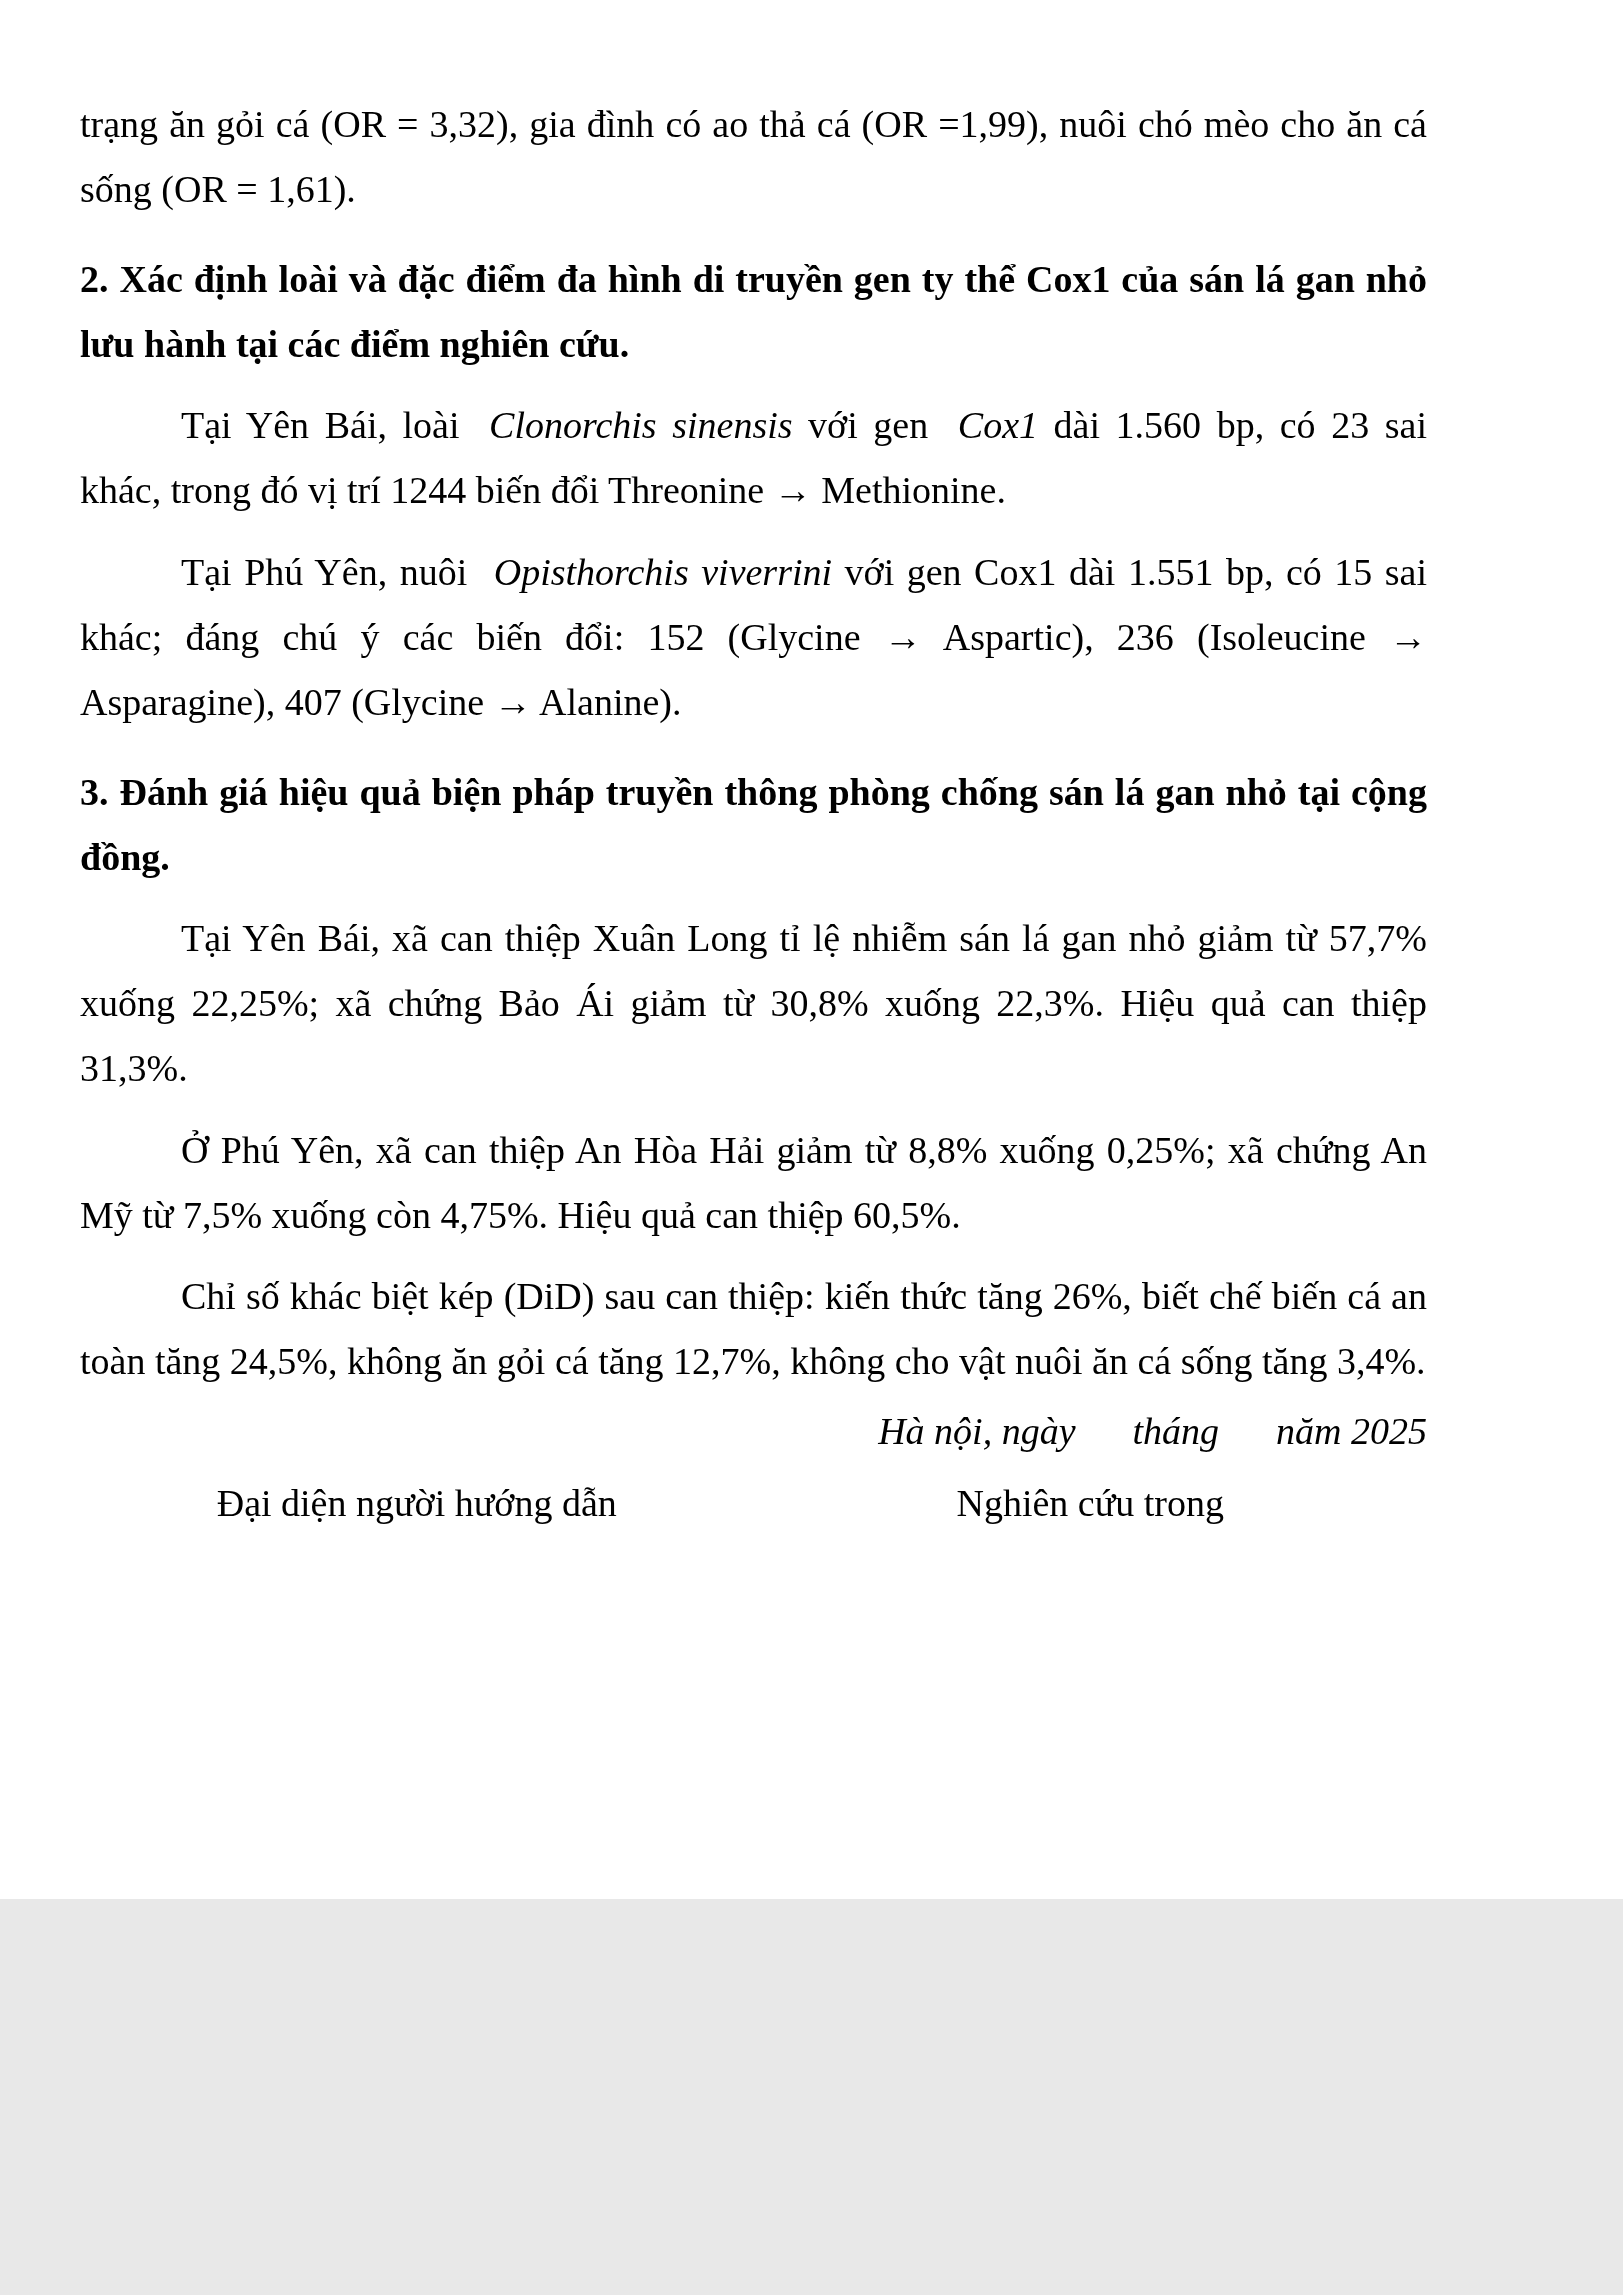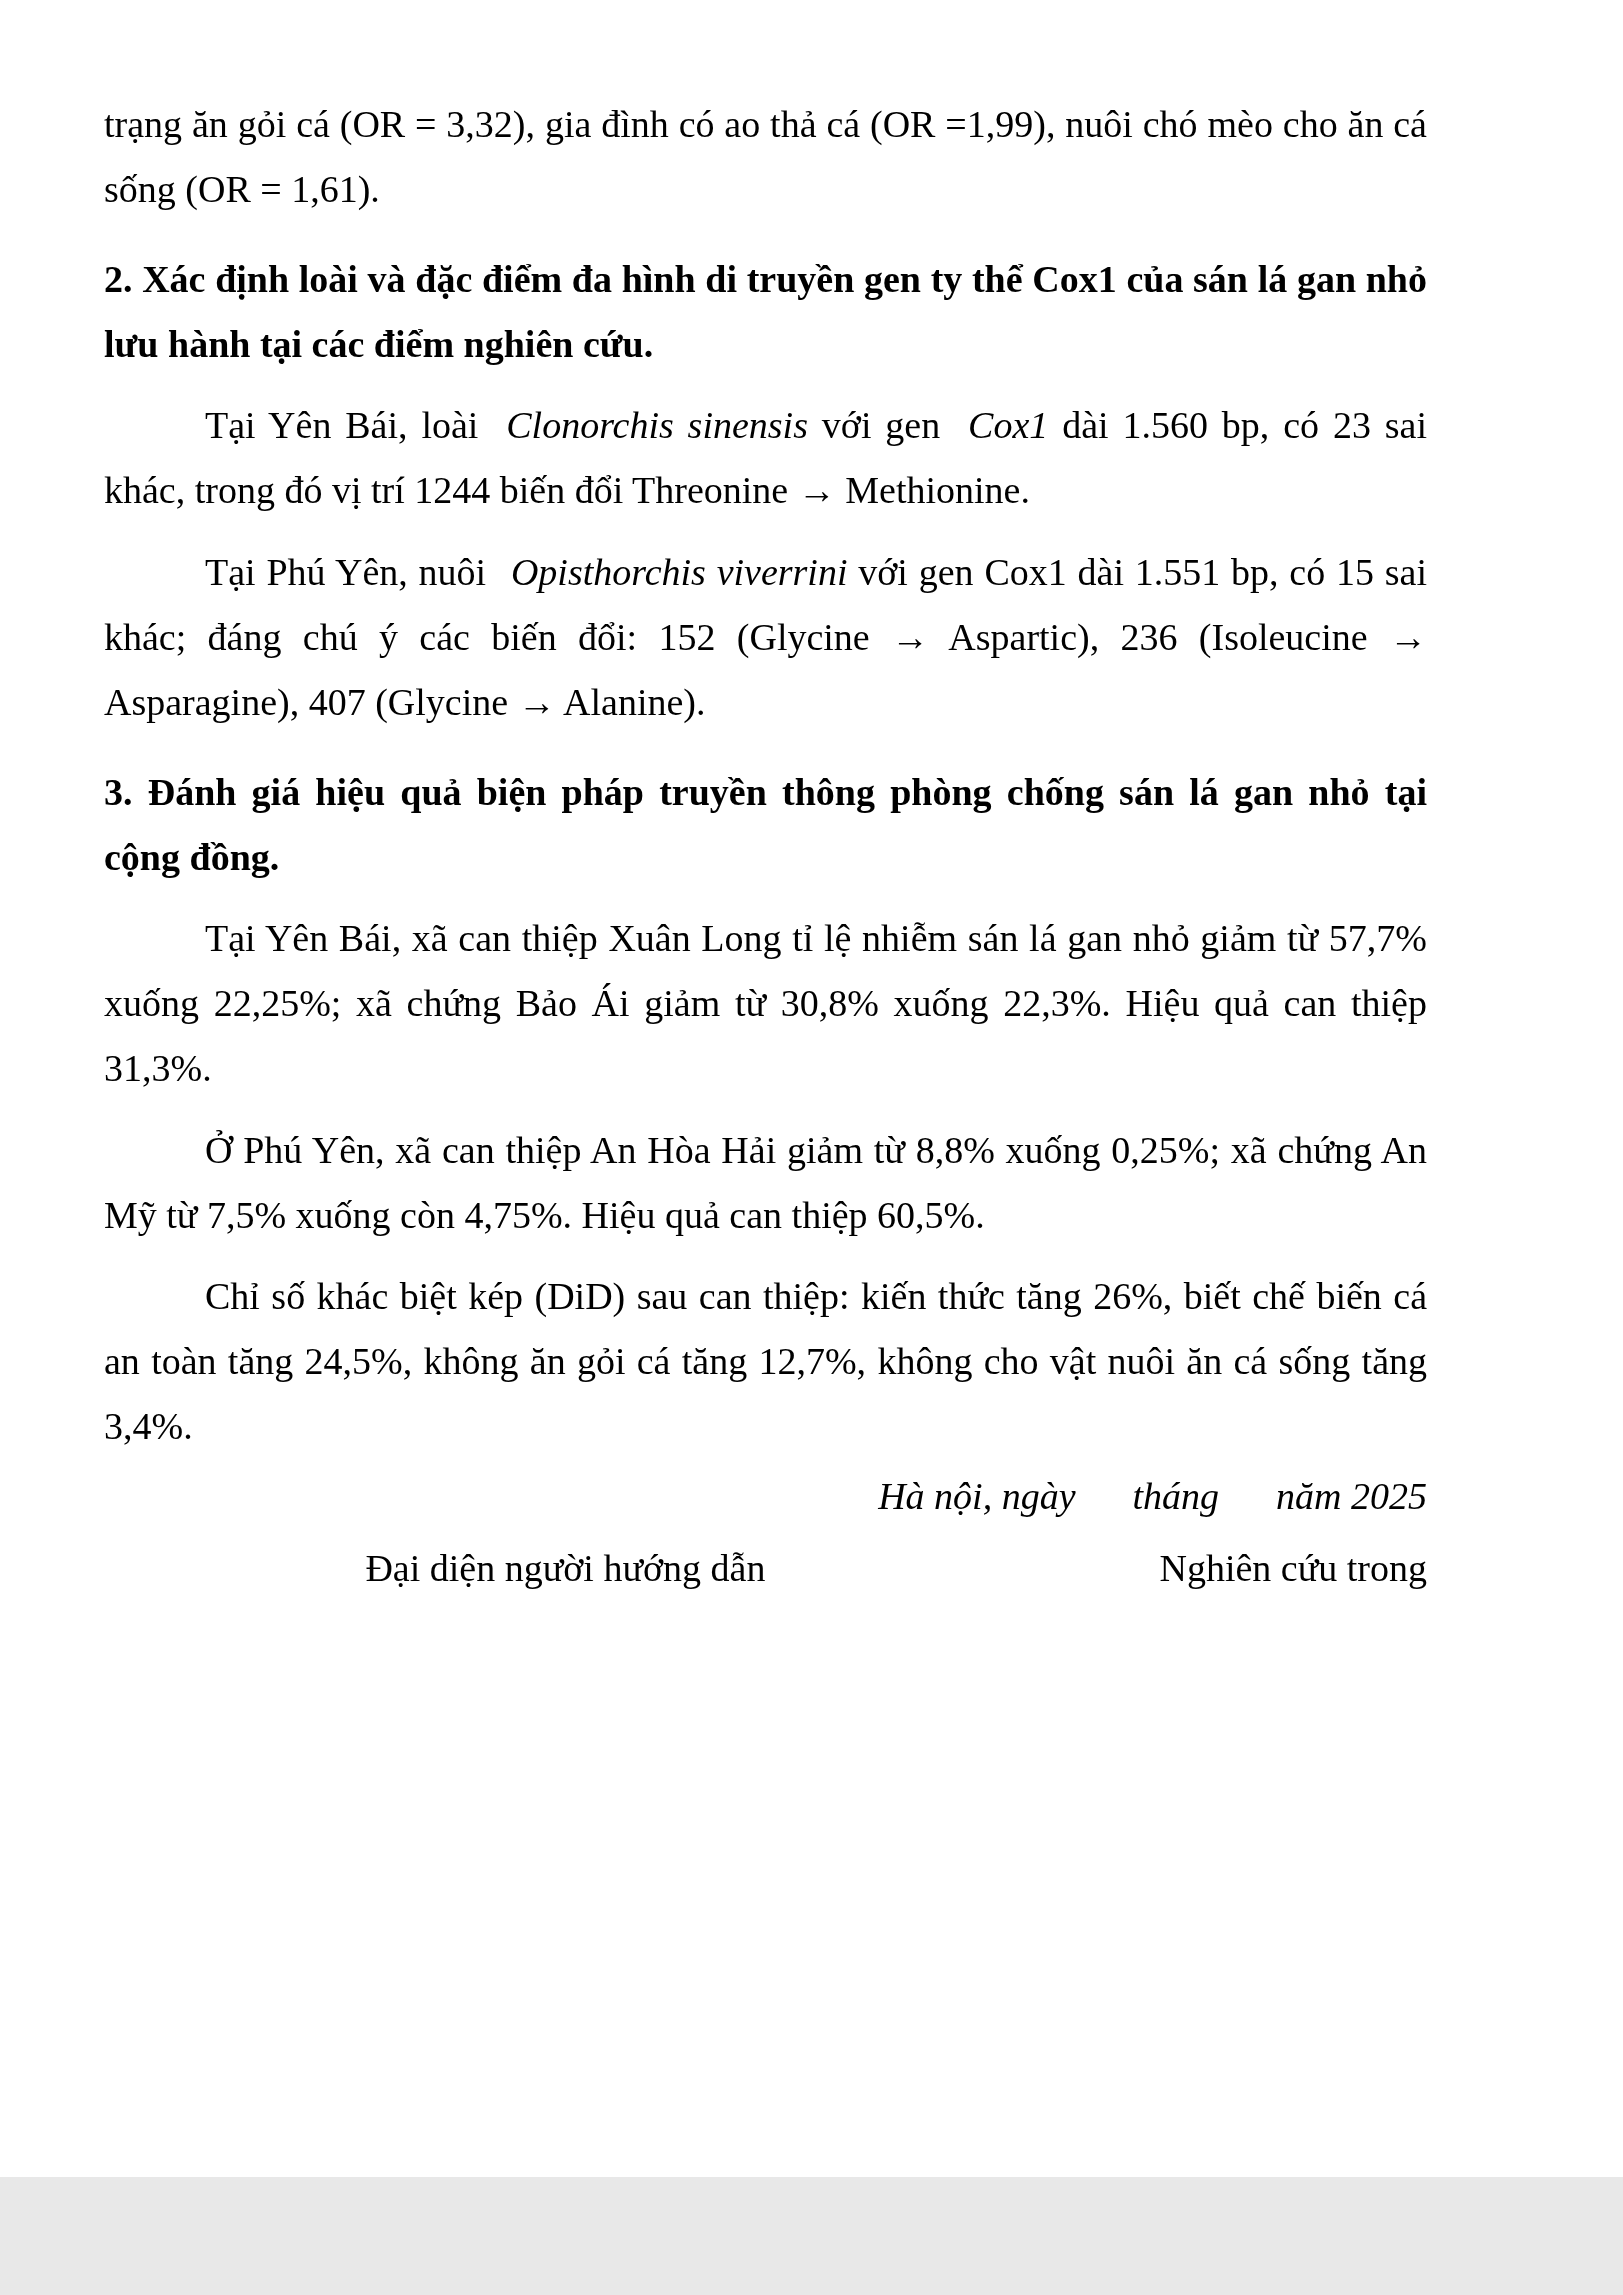--- a/index.html
+++ b/index.html
@@ -1,25 +1,25 @@
 <!DOCTYPE html>
 <html style="font-size:10.5px"><head>
 <meta charset="utf-8">
 <style>
   html, body { margin: 0; padding: 0; background: #e8e8e8; }
   .page {
     width: 1623px;
-    height: 2177px;
+    height: 1899px;
     margin: 0 auto;
     background: #ffffff;
     color: #000000;
     font-family: "Liberation Serif", "DejaVu Serif", serif;
     font-size: 38px;
     box-sizing: border-box;
-    padding: 92px 196px 0 104px;
+    padding: 92px 196px 0 80px;
     position: relative;
     overflow: hidden;
   }
   .doc > * { margin: 16.4px 0 0 0; }
   .doc > :first-child { margin-top: 0; }
   .para {
     line-height: 65px;
     text-align: justify;
     text-justify: inter-word;
   }
@@ -33,21 +33,21 @@
   .italic { font-style: italic; margin-left: 14px; }
   .date-row { display: flex; line-height: 65px; margin-top: 5.2px; }
   .date-row .spacer { width: 50%; }
   .date-row .date-cell {
     width: 50%;
     text-align: right;
     font-style: italic;
     white-space: pre-wrap;
   }
   .sig-row { display: flex; line-height: 65px; }
-  .sig-row .cell { width: 50%; text-align: right; }
+  .sig-row .cell { width: 50%; text-align: center; }
   .roles-row { margin-top: 6.5px; }
   .names-row { margin-top: 157px; font-weight: bold; }
 </style>
 </head>
 <body>
 
 <div class="page">
   <div class="doc">
 
     <p class="para"><span>trạng ăn gỏi cá (OR = 3,32), gia đình có ao thả cá (OR =1,99), nuôi chó mèo cho ăn cá sống (OR = 1,61).</span></p>

